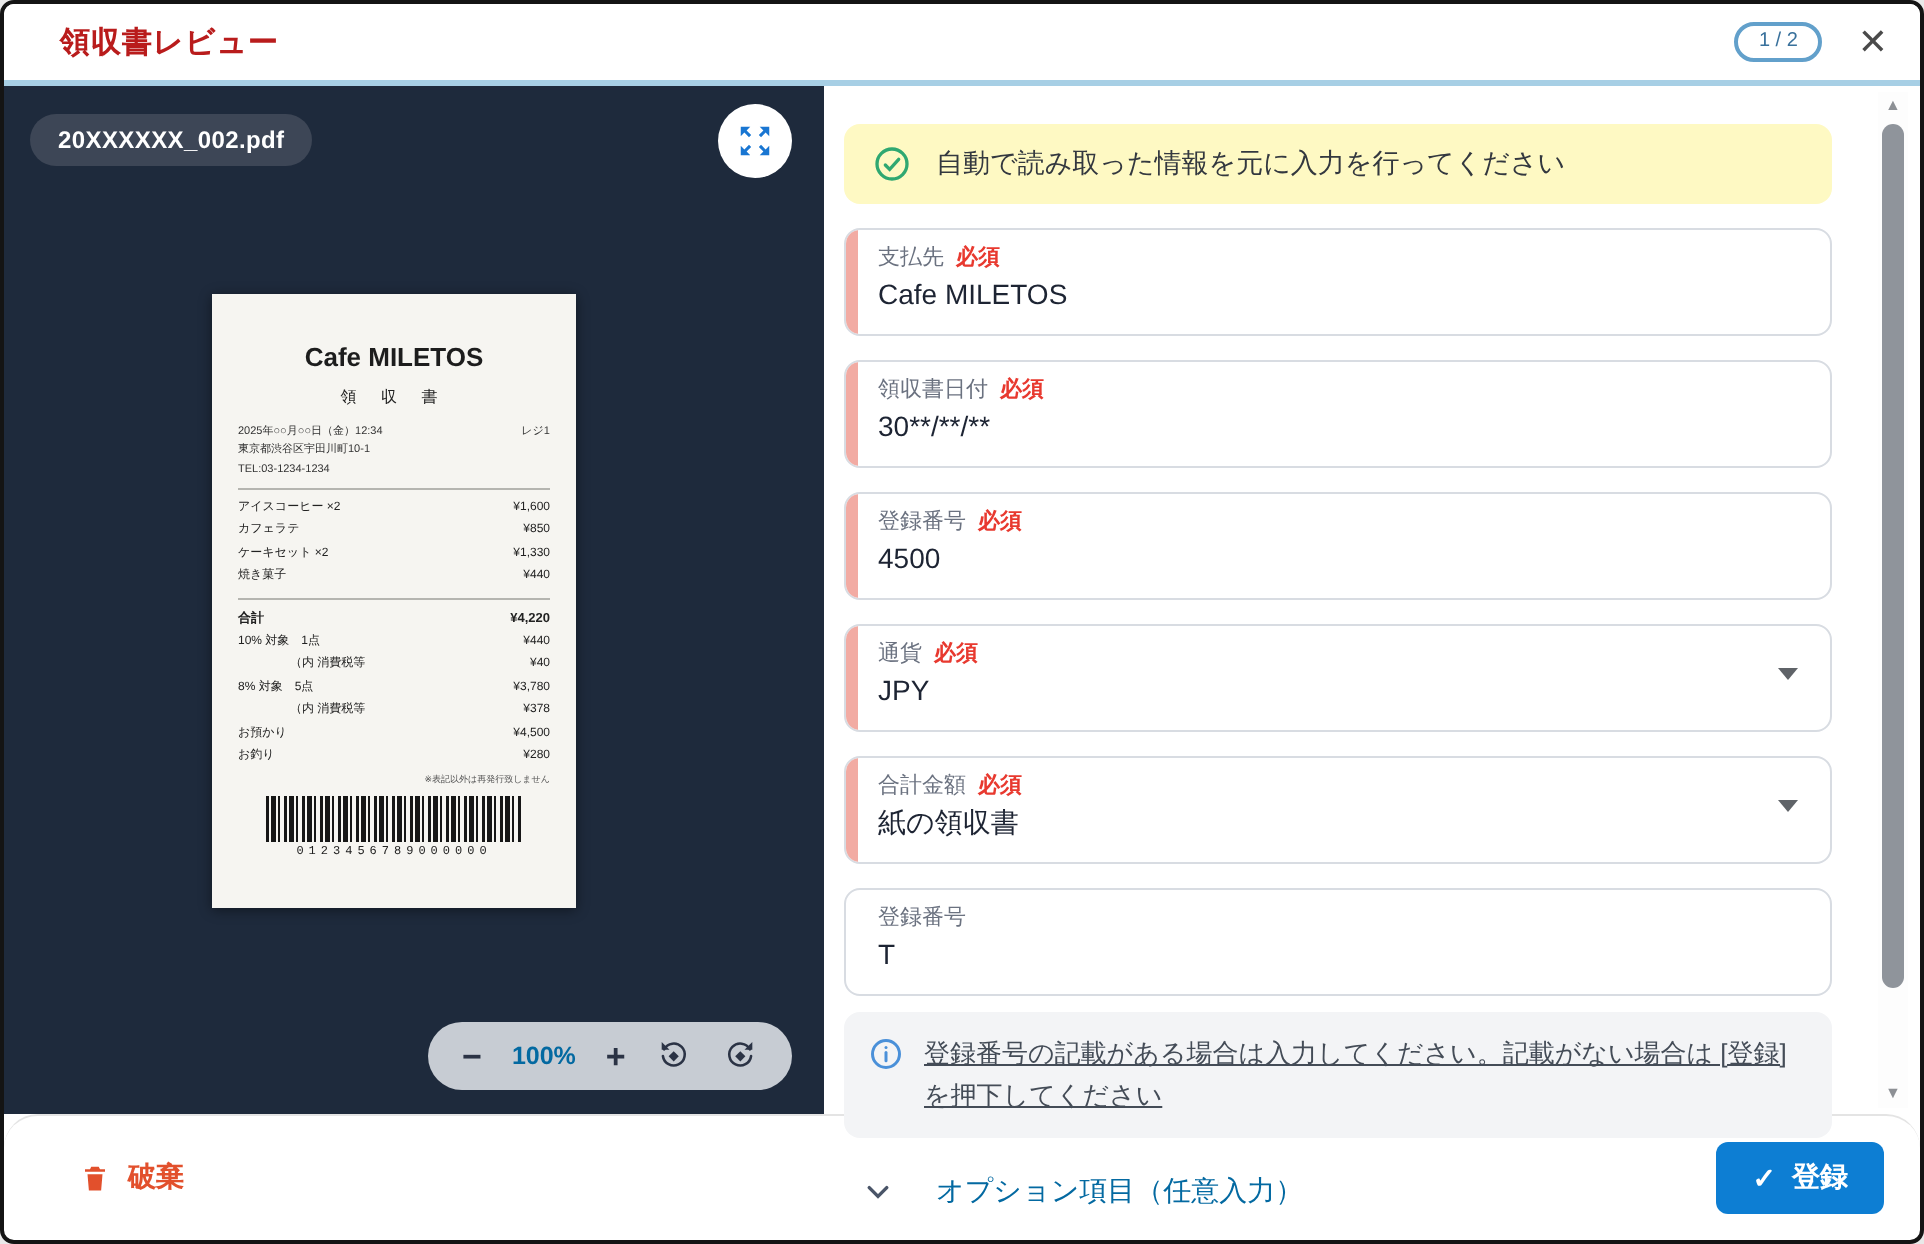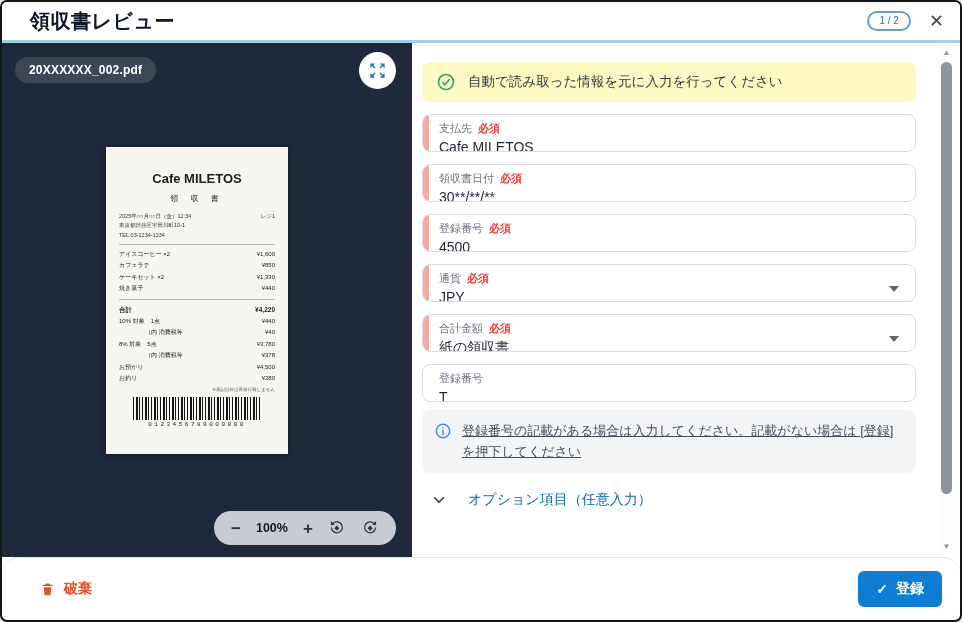--- a/index.html
+++ b/index.html
@@ -7,21 +7,21 @@
   body { font-family:"Liberation Sans","DejaVu Sans",sans-serif; }
   .window{
     position:relative; width:962px; height:622px; margin:0 auto;
     background:#fff; border:2px solid #141414; border-radius:7px; overflow:hidden;
   }
   
   .header{
     height:41px; display:flex; align-items:center;
     padding:0 16px 0 28px; border-bottom:3px solid #a7cfe5; background:#fff;
   }
-  .title{ font-size:20px; font-weight:700; color:#0f172a; letter-spacing:.5px;}
+  .title{ font-size:15px; font-weight:700; color:#b91c1c; letter-spacing:.5px;}
   .header-spacer{ flex:1; }
   .page-pill{
     border:2px solid #62a0cb; color:#39719c; border-radius:13px;
     font-size:10px; font-weight:400; padding:3px 10px; line-height:1;
     background:#fff; cursor:default;
   }
   .close-btn{ margin-left:18px; font-size:18px; color:#4a4a4a; line-height:1; cursor:pointer; background:none; border:none;}
   
   .body{ position:relative; height:514px; display:flex; background:#fff;}
   
@@ -55,32 +55,32 @@
     background:repeating-linear-gradient(to right,#161616 0 1.5px,#f6f5f1 1.5px 2.6px,#161616 2.6px 5px,#f6f5f1 5px 6.2px,#161616 6.2px 7px,#f6f5f1 7px 9px);
   }
   .r-digits{ text-align:center; font-size:6px; letter-spacing:2.5px; color:#222; margin-top:1px; font-family:"Liberation Mono","DejaVu Sans Mono",monospace;}
   
   .zoom-bar{
     position:absolute; left:212px; bottom:12px; height:34px;
     background:#c7ccd3; border-radius:17px; display:flex; align-items:center;
     padding:0 17px; gap:15px; color:#2b3345;
   }
   .zoom-btn{ background:none; border:none; font-size:17px; font-weight:600; color:#2b3345; cursor:pointer; line-height:1; padding:0;}
-  .zoom-level{ font-size:12.5px; font-weight:700; color:#0f172a;}
+  .zoom-level{ font-size:12.5px; font-weight:700; color:#0369a1;}
   .rot-btn{ background:none; border:none; cursor:pointer; padding:0; display:flex; align-items:center;}
   .flip{ transform:scaleX(-1); }
   
   .form-pane{ flex:1; padding:19px 44px 0 10px; background:#fff; }
   .banner{
     background:#fef9c3; border-radius:8px; height:40px; display:flex; align-items:center;
     gap:12px; padding:0 14px; margin-bottom:12px;
   }
   .banner-text{ font-size:13.5px; color:#33383f;}
   .field{
-    position:relative; border:1px solid #d8dce2; border-radius:8px; height:38px;
+    position:relative; border:1px solid #d8dce2; border-radius:8px; height:54px;
     padding:6px 14px 0 16px; margin-bottom:12px; background:#fff; overflow:hidden; cursor:text;
   }
   .field.accent::before{
     content:""; position:absolute; left:0; top:0; bottom:0; width:6px;
     background:#f2aba3; border-radius:8px 0 0 8px;
   }
   .flabel-row{ display:flex; gap:6px; align-items:baseline;}
   .flabel{ font-size:11px; color:#6b7280;}
   .freq{ font-size:11px; font-weight:700; color:#e8392f;}
   .fvalue{ font-size:14px; color:#1d2433; margin-top:3px;}

